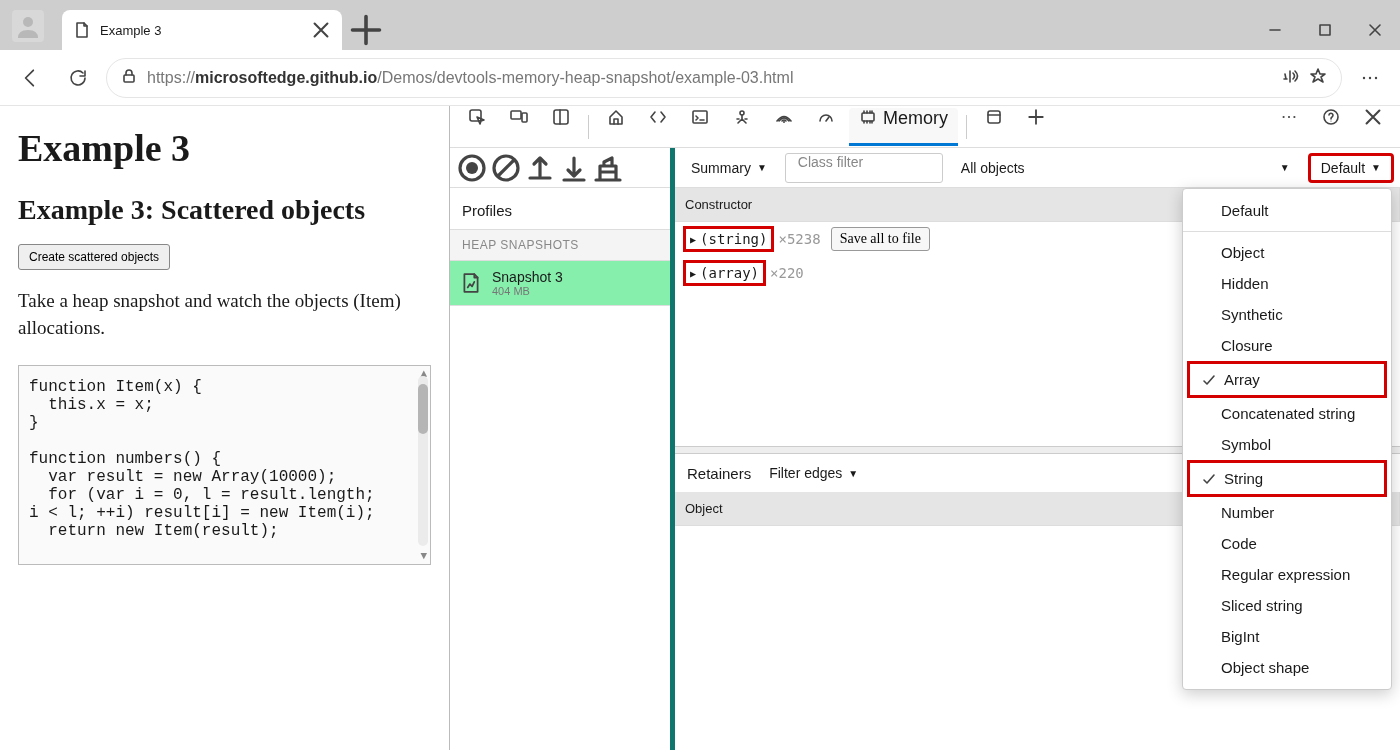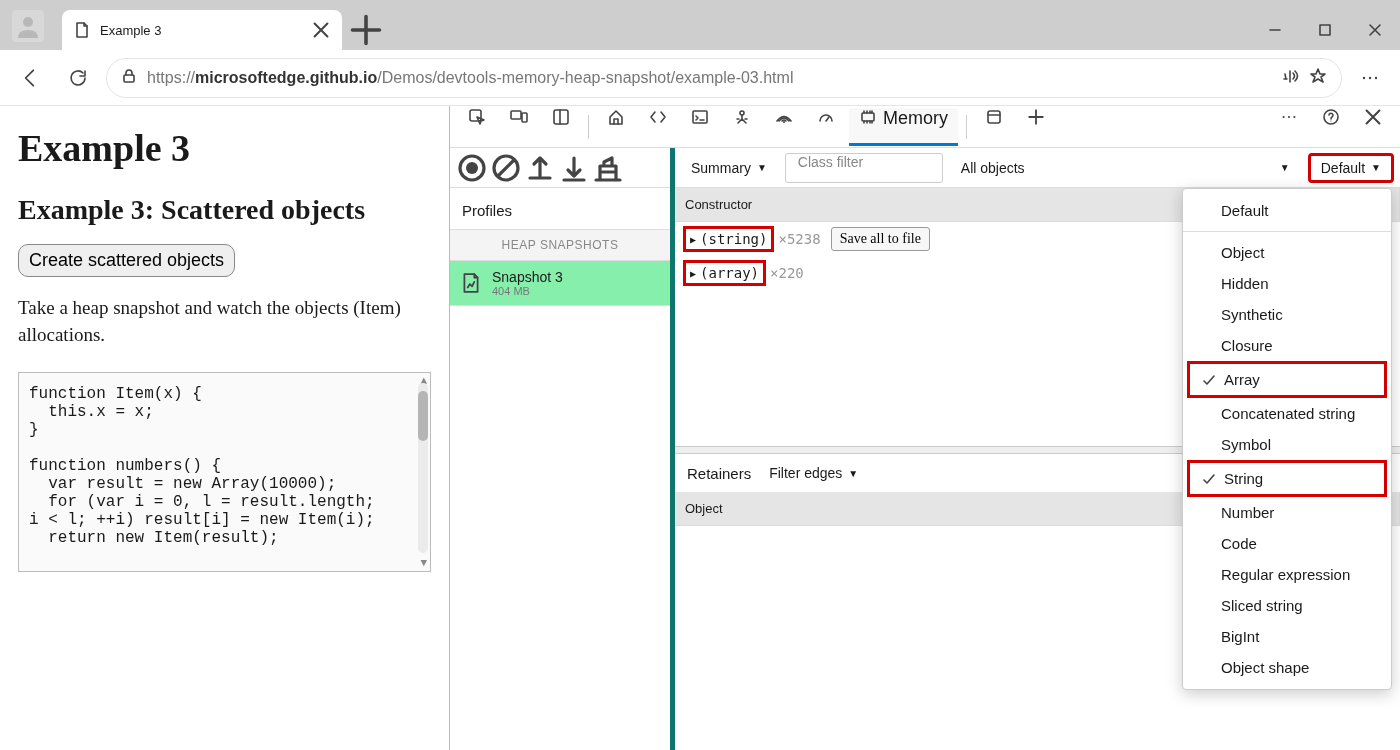--- a/index.html
+++ b/index.html
@@ -26,21 +26,21 @@
 .addr-wrap .url { flex: 1; font-size: 16px; color: #777; white-space: nowrap; overflow: hidden; }
 .addr-wrap .url .dark { color: #333; font-weight: bold; }
 
 
 .content { height: 645px; background: #fff; display: flex; border-top: 1px solid #e5e5e5; }
 
 
 .page { width: 450px; padding: 20px 18px; border-right: 1px solid #bbb; overflow: hidden; }
 .page h1 { font-family: "Times New Roman", serif; font-size: 38px; font-weight: bold; margin-bottom: 24px; }
 .page h2 { font-family: "Times New Roman", serif; font-size: 28px; font-weight: bold; margin-bottom: 18px; }
-.page .btn { font-family: Arial; font-size: 18px; padding: 5px 10px; background: #efefef; border: 1px solid #888; border-radius: 10px; margin-bottom: 18px; cursor: pointer; }
+.page .btn { font-family: Arial; font-size: 12px; padding: 5px 10px; background: #efefef; border: 1px solid #888; border-radius: 3px; margin-bottom: 18px; cursor: pointer; }
 .page p { font-family: "Times New Roman", serif; font-size: 19px; margin-bottom: 24px; line-height: 1.4; }
 .codebox { border: 1px solid #bbb; background: #fafafa; font-family: "Courier New", monospace; font-size: 16px; padding: 12px 10px; white-space: pre; overflow: auto; height: 200px; position: relative; }
 .codebox .scrollbar { position: absolute; right: 2px; top: 10px; width: 10px; height: 170px; background: #ebebeb; border-radius: 5px; }
 .codebox .thumb { position: absolute; right: 2px; top: 18px; width: 10px; height: 50px; background: #b5b5b5; border-radius: 5px; }
 .codebox .arrow-up, .codebox .arrow-down { position: absolute; right: 3px; font-size: 11px; color: #888; }
 .codebox .arrow-up { top: 2px; } .codebox .arrow-down { bottom: 2px; }
 
 
 .devtools { flex: 1; display: flex; flex-direction: column; position: relative; }
 .dt-tabs { height: 42px; display: flex; align-items: center; padding: 0 8px; border-bottom: 1px solid #ddd; gap: 4px; }
@@ -50,21 +50,21 @@
 .dt-spacer { flex: 1; }
 .dt-divider { width: 1px; height: 24px; background: #ccc; margin: 0 4px; }
 
 .dt-body { display: flex; flex: 1; overflow: hidden; }
 
 
 .profiles { width: 225px; border-right: 5px solid #0f766e; display: flex; flex-direction: column; }
 .profiles .toolbar2 { height: 40px; display: flex; align-items: center; padding: 0 6px; gap: 2px; border-bottom: 1px solid #ddd; }
 .profiles .toolbar2 .tbtn { width: 32px; height: 32px; display: flex; align-items: center; justify-content: center; }
 .profiles .heading { padding: 14px 12px 10px; font-size: 15px; }
-.profiles .section { padding: 8px 12px; font-size: 12px; color: #888; letter-spacing: 0.5px; background: #f4f4f4; border-bottom: 1px solid #ddd; border-top: 1px solid #ddd; text-align: center; }
+.profiles .section { padding: 8px 12px; font-size: 12px; color: #888; letter-spacing: 0.5px; background: #f4f4f4; border-bottom: 1px solid #ddd; border-top: 1px solid #ddd; }
 .profiles .snapshot { padding: 8px 10px; display: flex; gap: 10px; align-items: center; background: #86efac; border-bottom: 1px solid #ddd; }
 .profiles .snapshot .info .name { font-size: 14px; }
 .profiles .snapshot .info .size { font-size: 11px; color: #777; }
 
 
 .main { flex: 1; display: flex; flex-direction: column; }
 .main .controls { height: 40px; display: flex; align-items: center; padding: 0 6px; gap: 8px; border-bottom: 1px solid #ddd; }
 .dropdown { height: 30px; padding: 0 10px; display: flex; align-items: center; gap: 6px; font-size: 14px; border-radius: 4px; }
 .input { height: 30px; padding: 0 12px; border: 1px solid #ccc; border-radius: 3px; font-size: 14px; color: #888; width: 158px; }
 .dropdown.wide { flex: 1; }

